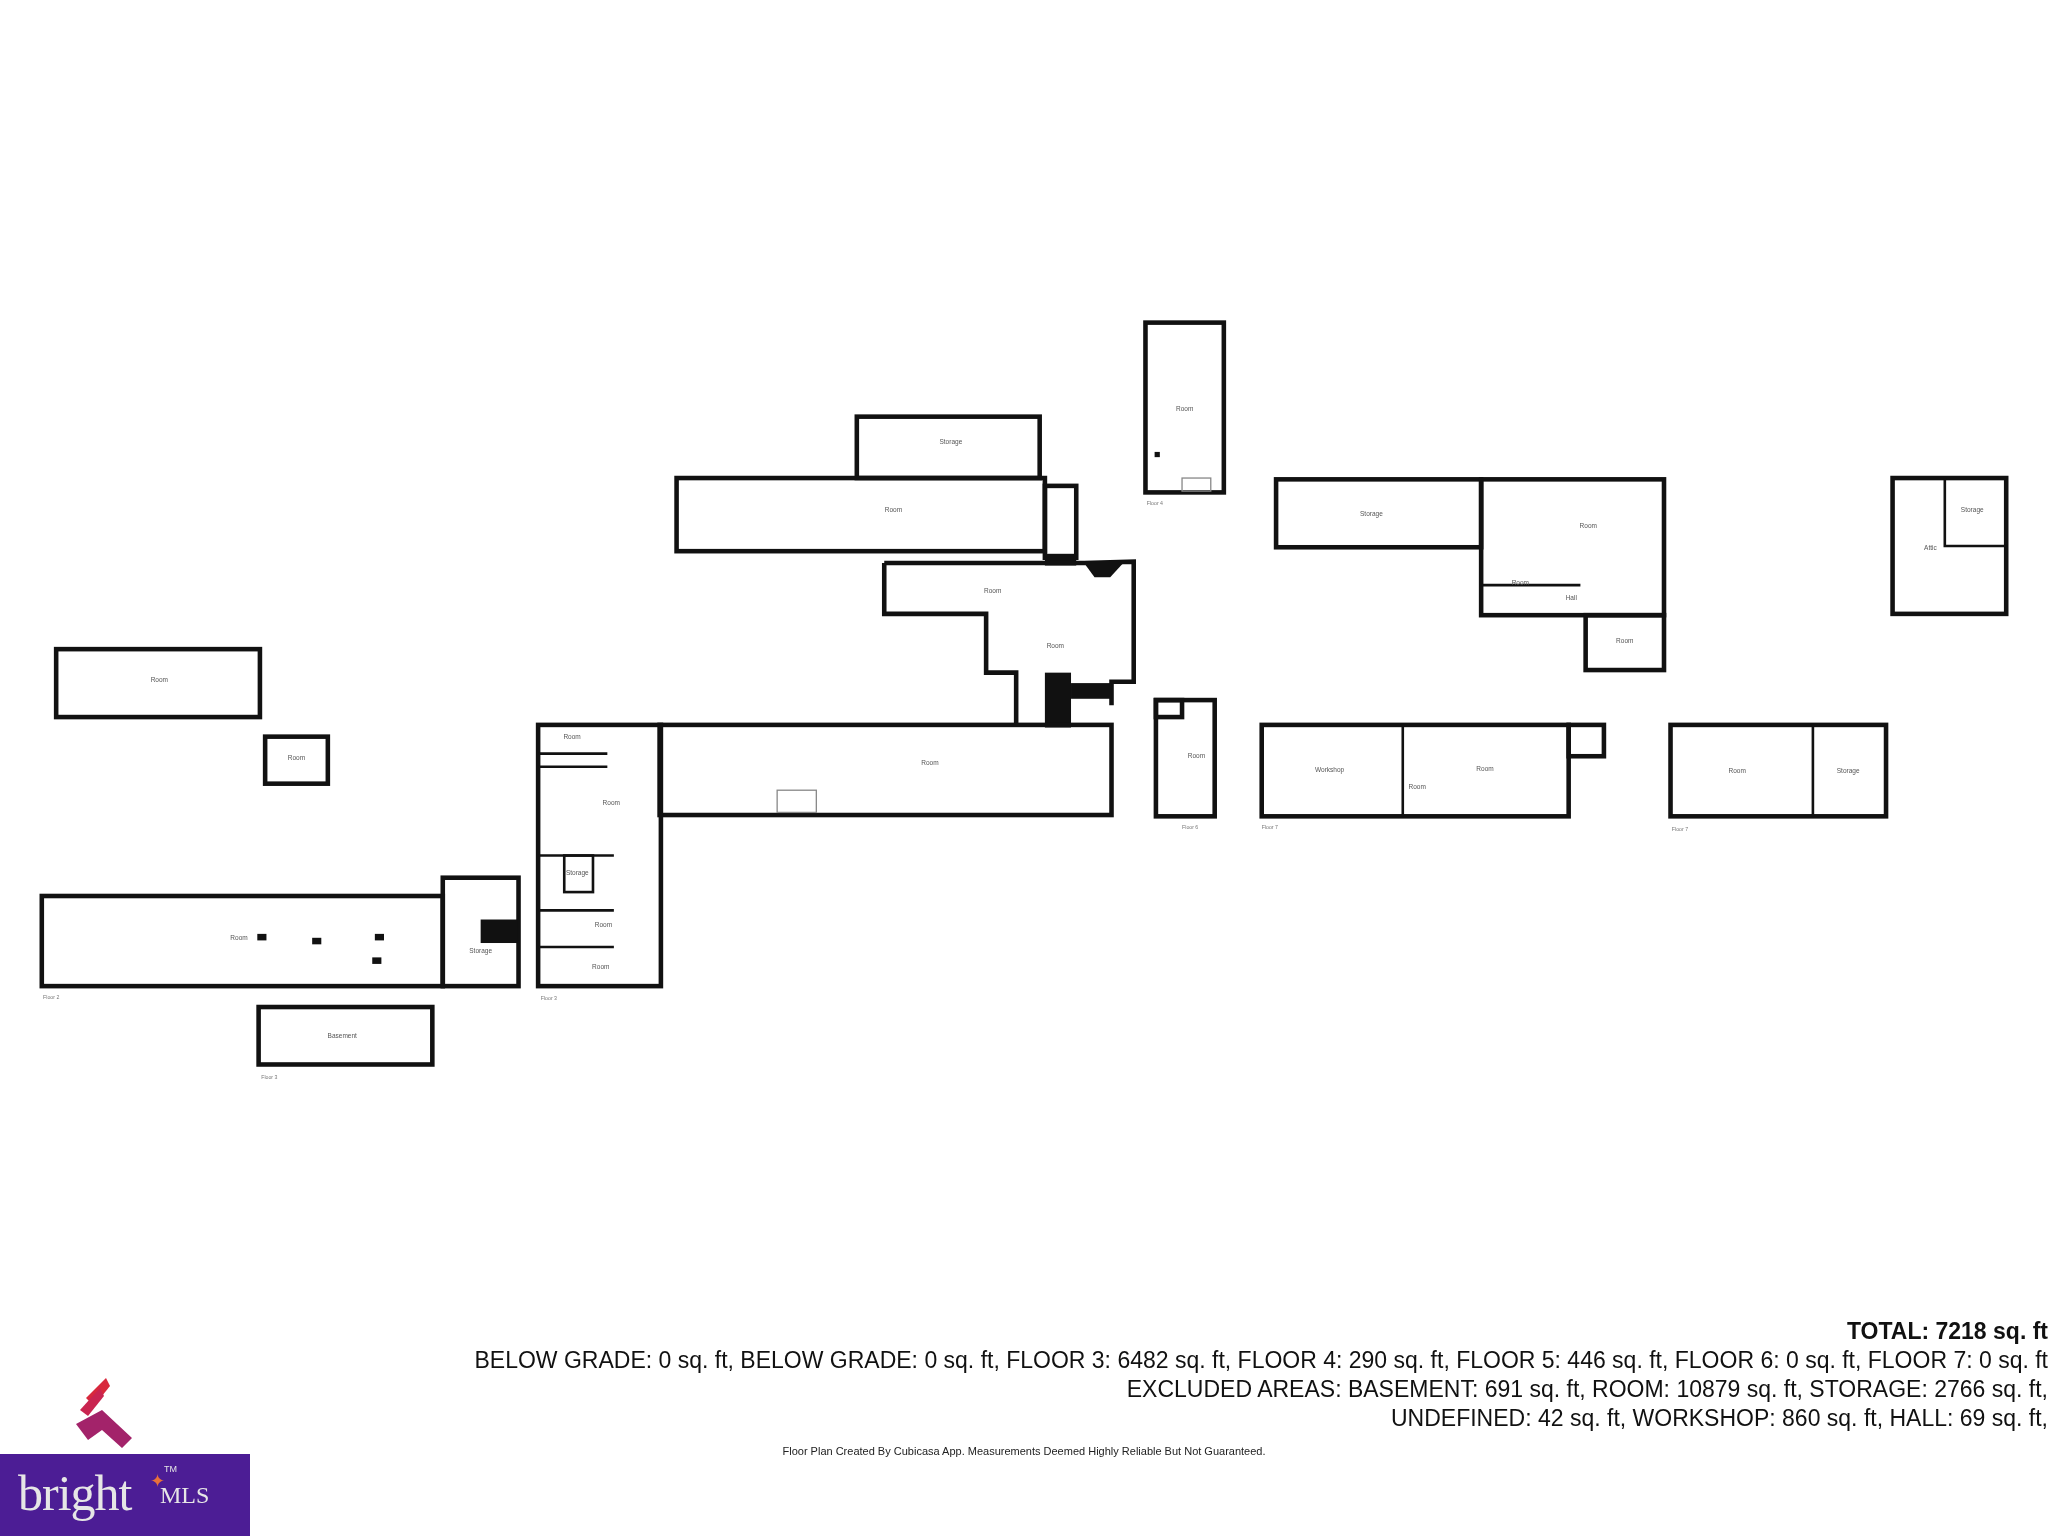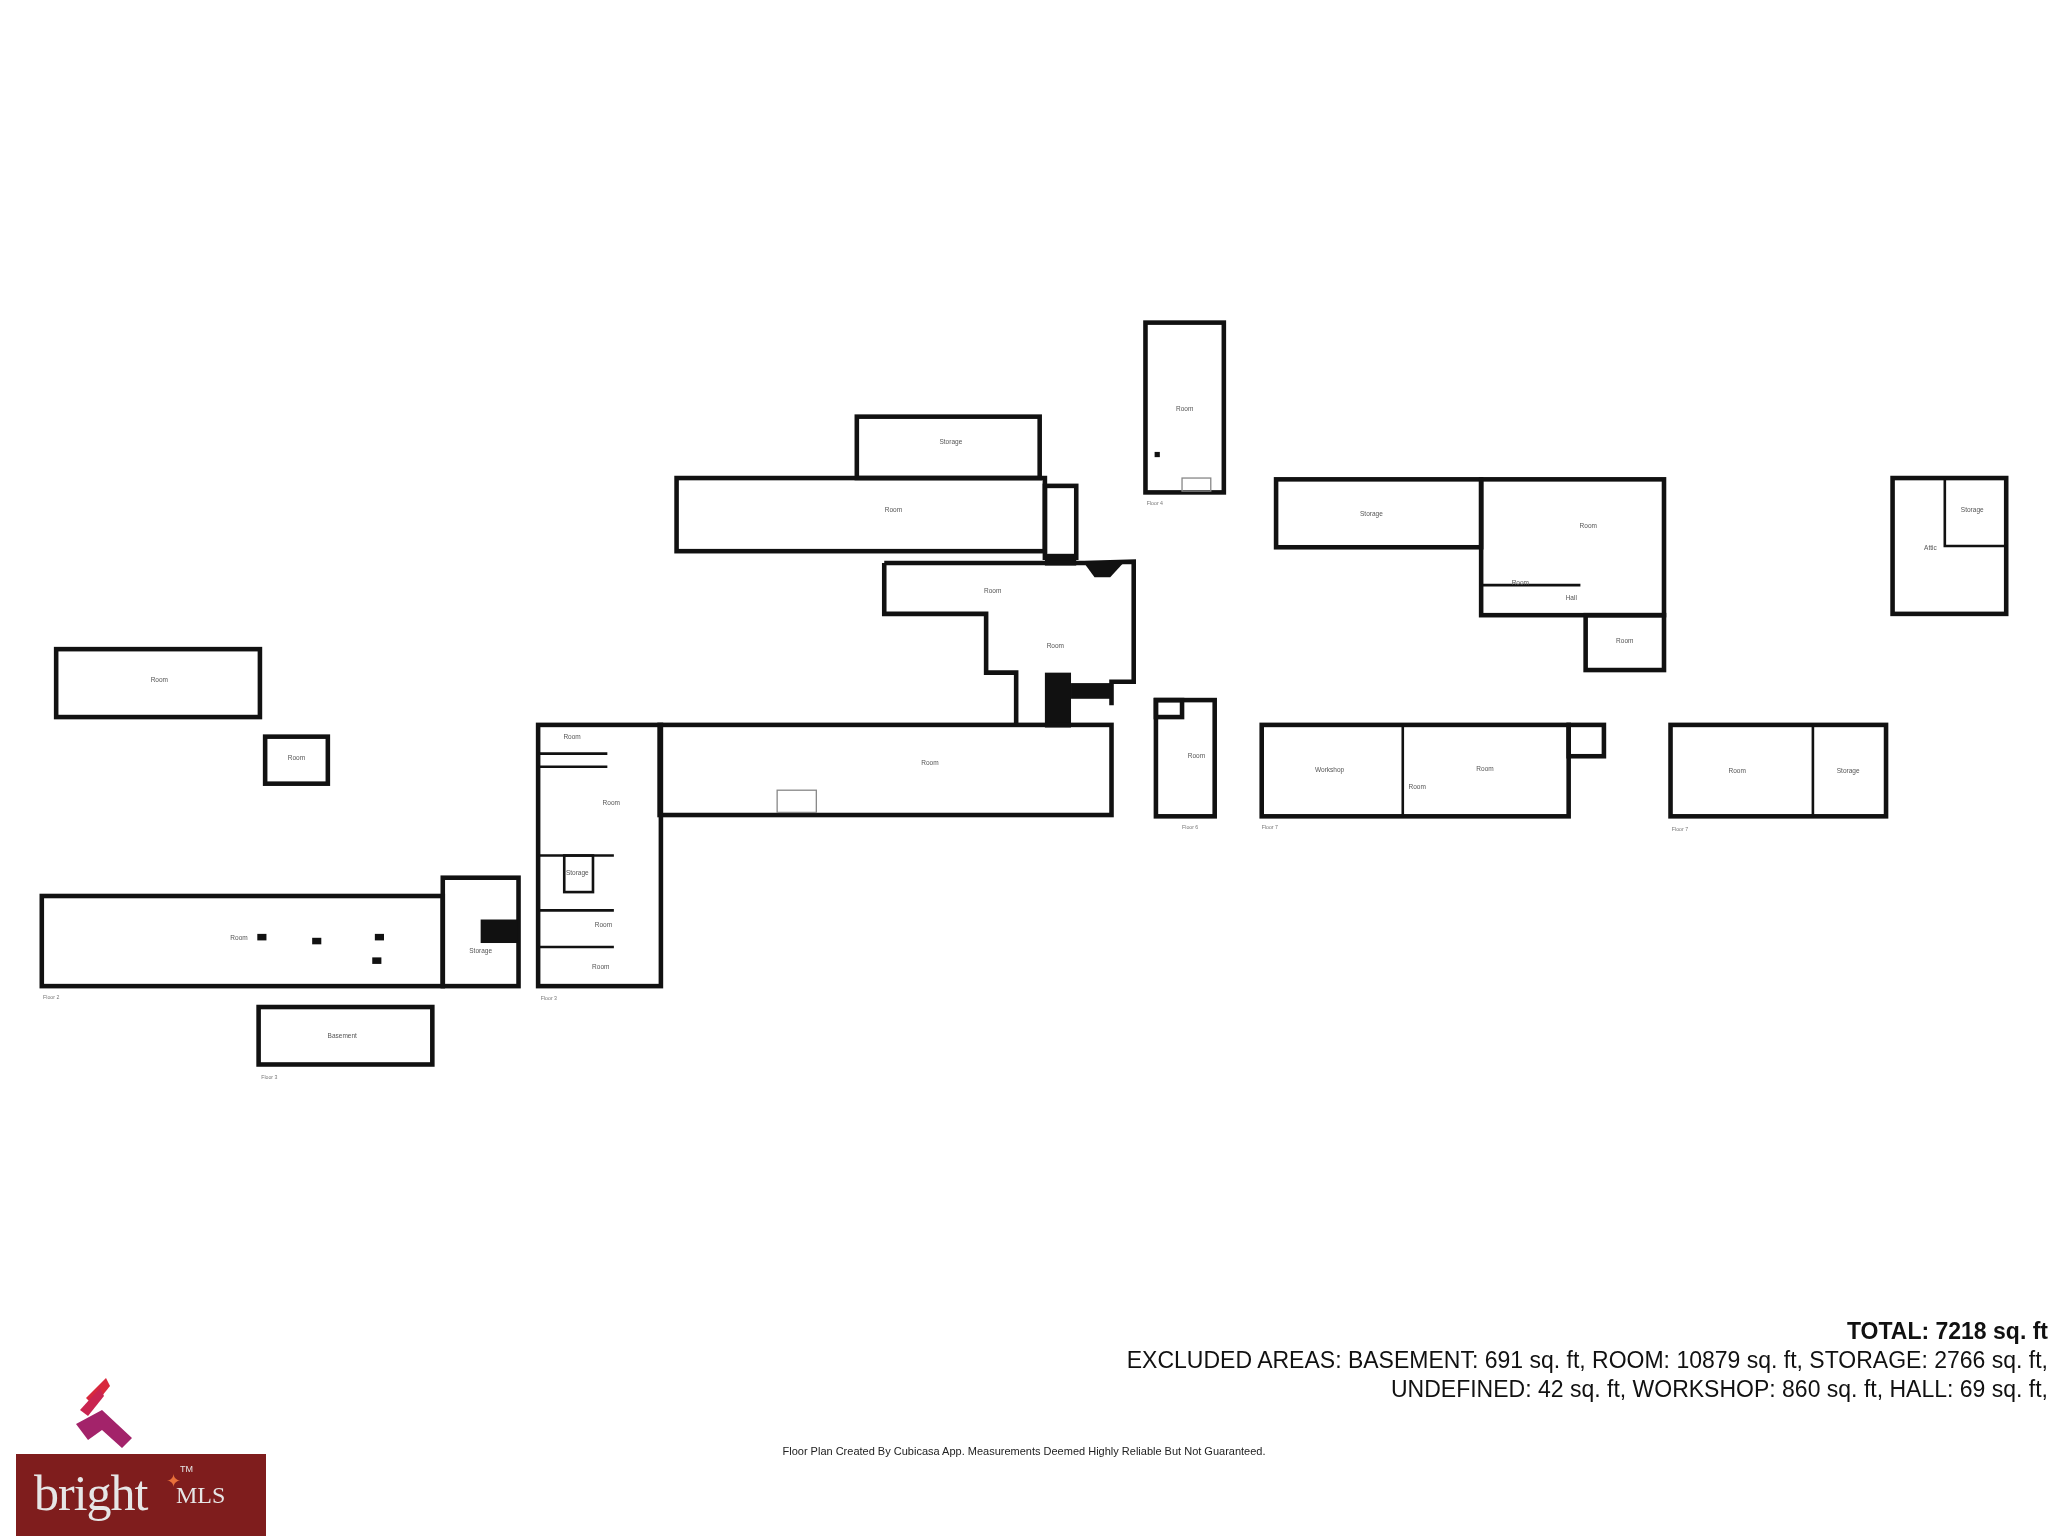--- a/index.html
+++ b/index.html
@@ -9,21 +9,21 @@
   .thin { fill:none; stroke:#111; stroke-width:2; }
   .blk { fill:#111; }
   .stair { fill:none; stroke:#888; stroke-width:1; }
   .rlabel { font-family:"Liberation Sans", sans-serif; font-size:5px; fill:#555; text-anchor:middle; }
   .flabel { font-family:"Liberation Sans", sans-serif; font-size:4px; fill:#777; }
   #summary { position:absolute; left:0; top:1316px; width:2048px; text-align:right; }
   .total { font-family:"Liberation Sans", sans-serif; font-weight:bold; font-size:23px; line-height:30px; }
   .line { font-family:"Liberation Sans", sans-serif; font-size:23px; line-height:29px; }
   .note { position:absolute; left:0; top:1445px; width:2048px; text-align:center; font-size:11px; color:#222; }
   #logo { position:absolute; left:0; top:1378px; width:252px; height:158px; }
-  .logo-bar { position:absolute; left:16px; top:76px; width:250px; height:82px; background:#7f1d1d; }
+  .logo-bar { position:absolute; left:0; top:76px; width:250px; height:82px; background:#4c1d95; }
   .logo-text { position:absolute; left:18px; top:10px; font-family:"Liberation Serif", serif; font-size:50px; color:#e6e6e6; letter-spacing:-1px; }
   .logo-mls { position:absolute; left:160px; top:28px; font-family:Liberation Serif, serif; font-size:24px; color:#e6e6e6; }
   .logo-tm { position:absolute; left:164px; top:10px; font-size:9px; color:#e6e6e6; }
   .logo-star { position:absolute; left:150px; top:16px; font-size:18px; color:#e8703a; }
 </style>
 </head>
 <body>
 
 <svg id="plan" viewBox="0 0 1568 1176" preserveAspectRatio="none" width="2048" height="1536" xmlns="http://www.w3.org/2000/svg">
 
@@ -129,20 +129,21 @@
     <rect class="wall" x="1279" y="555" width="165" height="70"></rect>
     <line class="thin" x1="1388" y1="555" x2="1388" y2="625"></line>
     <text class="rlabel" x="1330" y="592">Room</text>
     <text class="rlabel" x="1415" y="592">Storage</text>
     <text class="flabel" x="1280" y="636">Floor 7</text>
   </g>
 </svg>
 
 <div id="summary">
   <div class="total">TOTAL: 7218 sq. ft</div>
+  <div class="line">BELOW GRADE: 0 sq. ft, BELOW GRADE: 0 sq. ft, FLOOR 3: 6482 sq. ft, FLOOR 4: 290 sq. ft, FLOOR 5: 446 sq. ft, FLOOR 6: 0 sq. ft, FLOOR 7: 0 sq. ft</div>
   <div class="line">EXCLUDED AREAS: BASEMENT: 691 sq. ft, ROOM: 10879 sq. ft, STORAGE: 2766 sq. ft,</div>
   <div class="line">UNDEFINED: 42 sq. ft, WORKSHOP: 860 sq. ft, HALL: 69 sq. ft,</div>
 </div>
 <div class="note">Floor Plan Created By Cubicasa App. Measurements Deemed Highly Reliable But Not Guaranteed.</div>
 
 <div id="logo">
   <svg width="80" height="80" style="position:absolute;left:66px;top:0" viewBox="0 0 80 80">
     <path d="M20 20 L40 0 L44 8 L28 28 Z" fill="#d8283c"></path>
     <path d="M14 32 L34 10 L38 18 L22 38 Z" fill="#c92450"></path>
     <path d="M10 46 L36 32 L66 60 L56 70 L36 52 L22 62 Z" fill="#a3236a"></path>

